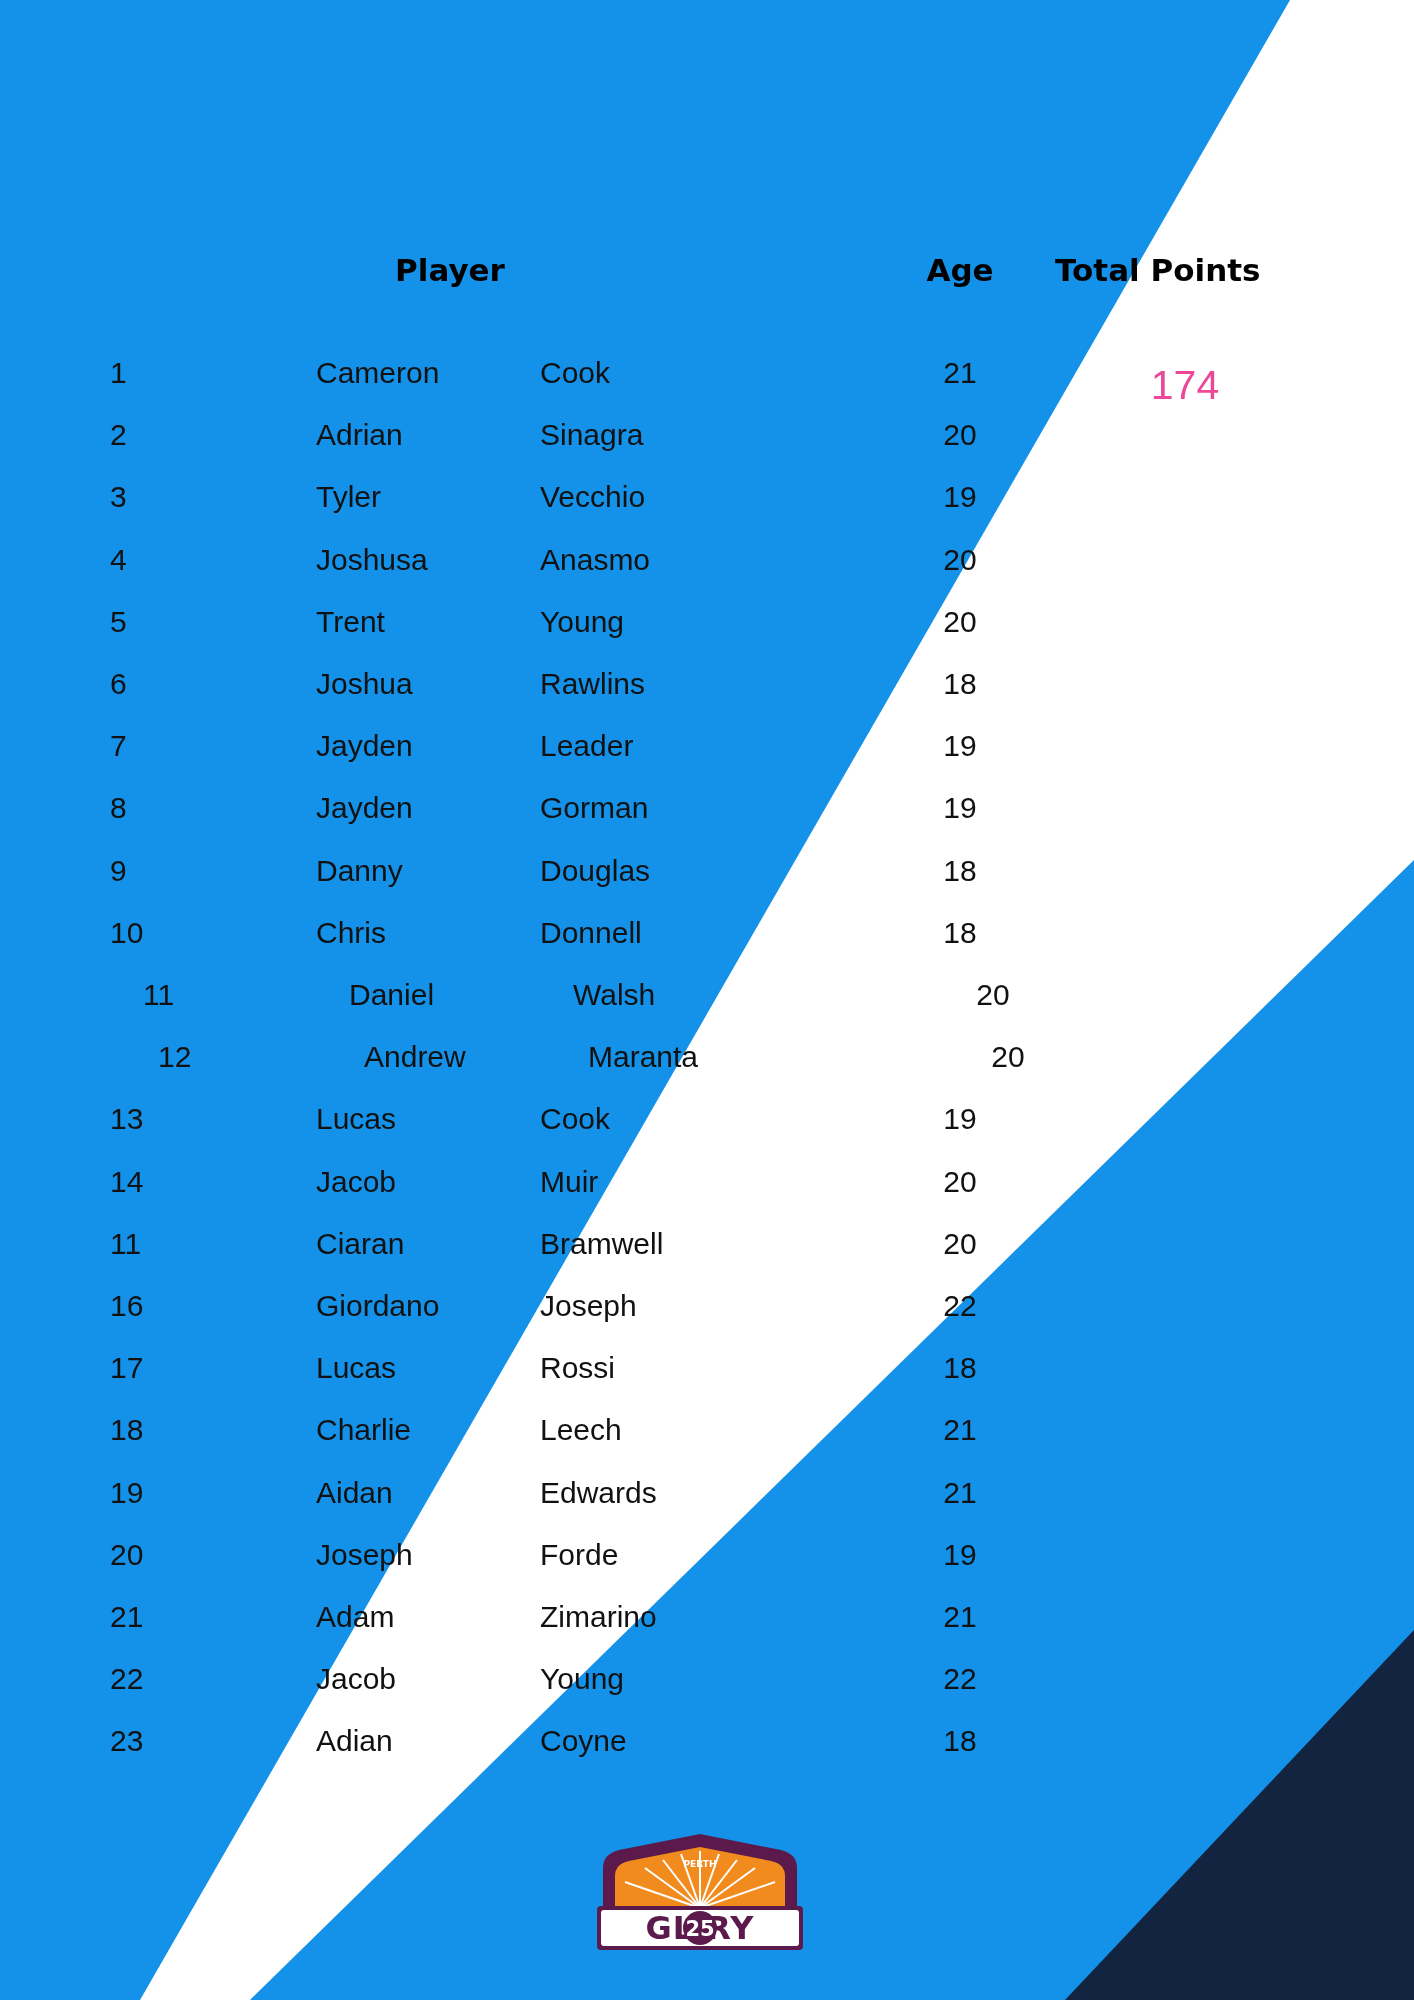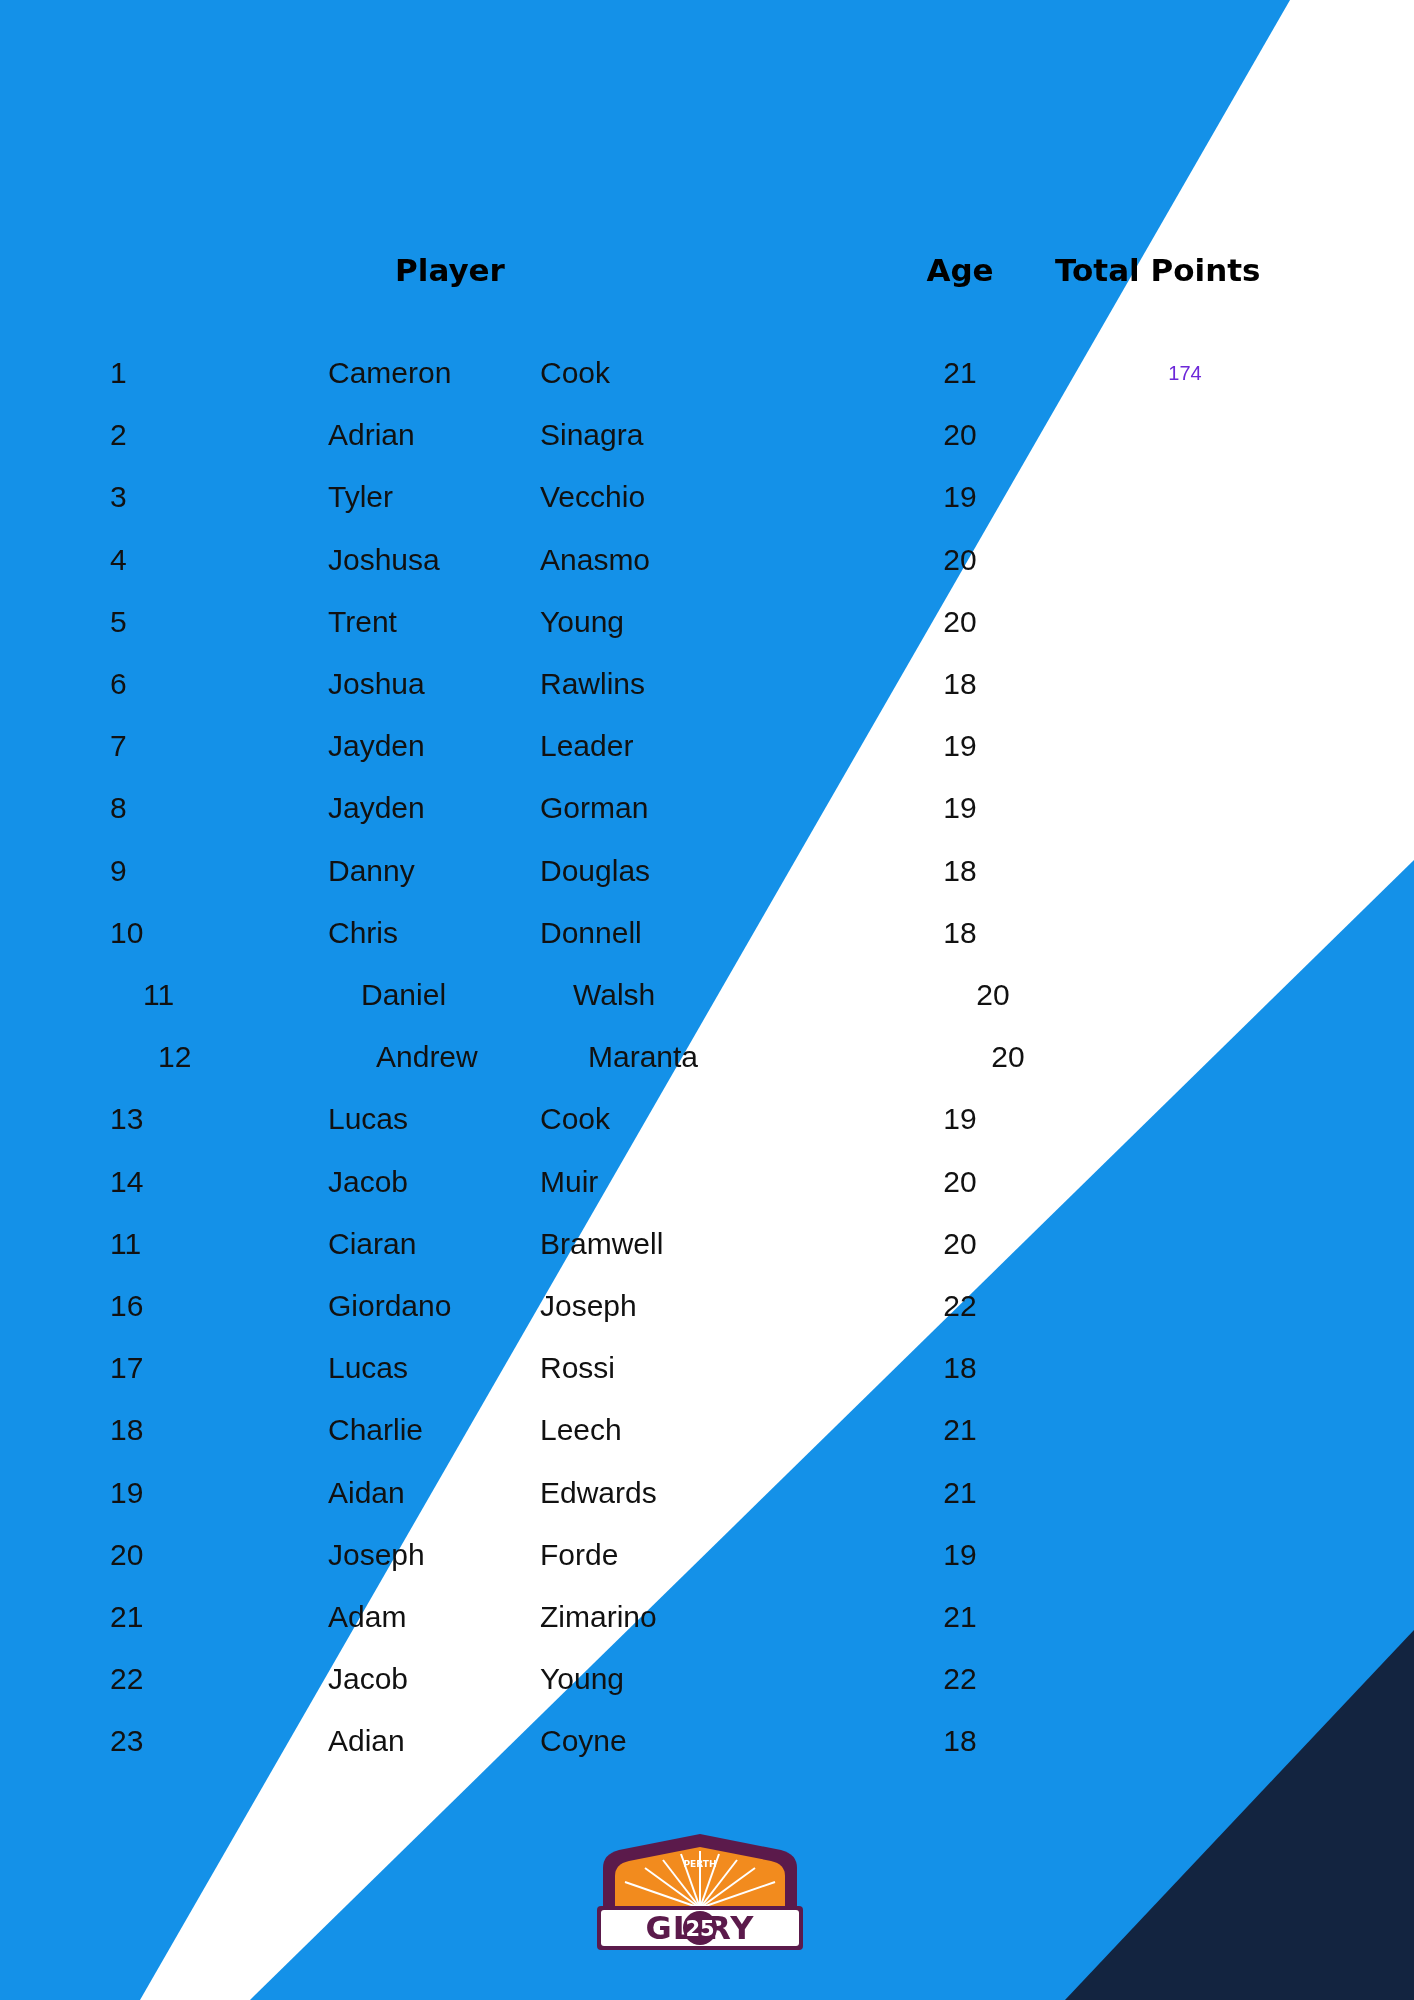--- a/index.html
+++ b/index.html
@@ -59,32 +59,32 @@
   .row { position: absolute; left: 0; width: 1414px; height: 62px; }
   .cell {
     position: absolute;
     font-size: 30px;
     color: #111111;
     font-family: "Liberation Sans", sans-serif;
     line-height: 1;
     white-space: nowrap;
   }
   .c-rank  { left: 110px;  width: 110px; text-align: left; }
-  .c-first { left: 328px;  width: 210px; text-align: left; }
+  .c-first { left: 316px;  width: 210px; text-align: left; }
   .c-last  { left: 540px;  width: 290px; text-align: left; }
   .c-age   { left: 910px;  width: 100px; text-align: center; }
 
   #total-points-value {
     position: absolute;
     left: 1055px;
     top: 362px;
     width: 260px;
     text-align: center;
-    font-size: 20px;
-    color: #6d28d9;
+    font-size: 41px;
+    color: #ec4899;
   }
 
   
   #club-logo {
     position: absolute;
     left: 585px;
     top: 1820px;
     width: 230px;
     height: 140px;
     z-index: 3;

